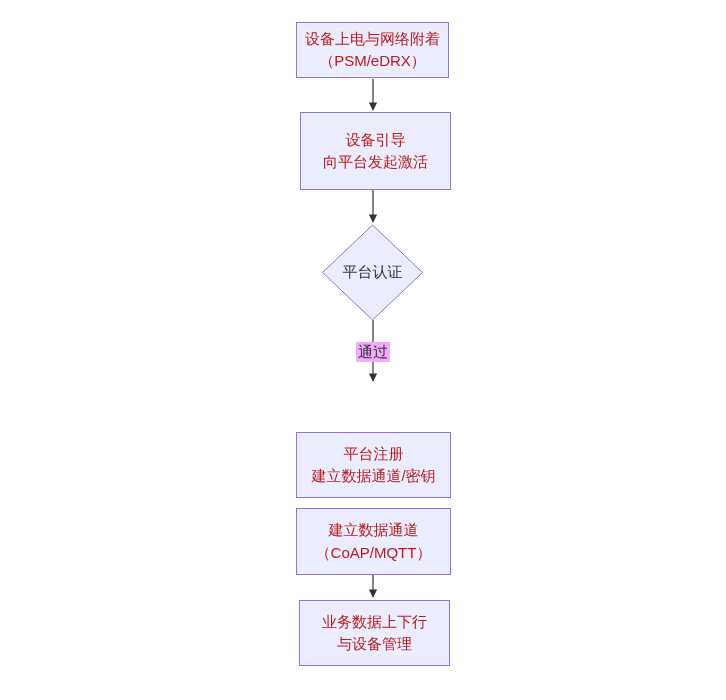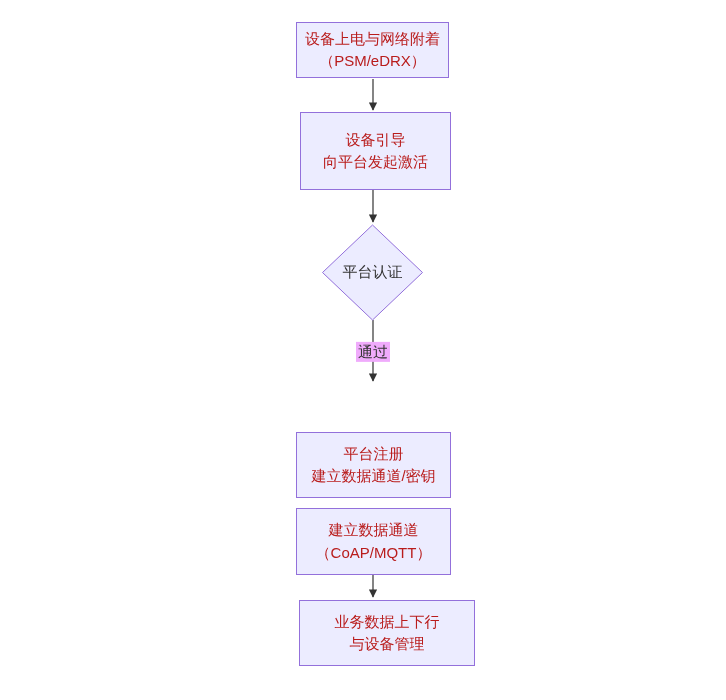--- a/index.html
+++ b/index.html
@@ -54,21 +54,21 @@
     padding: 0 2px;
     transform: translate(-50%, -50%);
     white-space: nowrap;
   }
 
   
   .n1 { left: 296px; top: 22px;  width: 153px; height: 56px; }
   .n2 { left: 300px; top: 112px; width: 151px; height: 78px; }
   .n4 { left: 296px; top: 384px; width: 155px; height: 66px; margin-top: 48px; }
   .n5 { left: 296px; top: 492px; width: 155px; height: 67px; margin-top: 16px; }
-  .n6 { left: 299px; top: 600px; width: 176px; height: 66px; }
+  .n6 { left: 299px; top: 600px; width: 151px; height: 66px; }
   .d3 { left: 322px; top: 256px; width: 101px; height: 33px; }
   .el { left: 373px; top: 352px; }
 </style>
 </head>
 <body>
 
 <div class="canvas">
 
   <svg class="edges-svg" width="726" height="700" viewBox="0 0 726 700">
     <defs>

